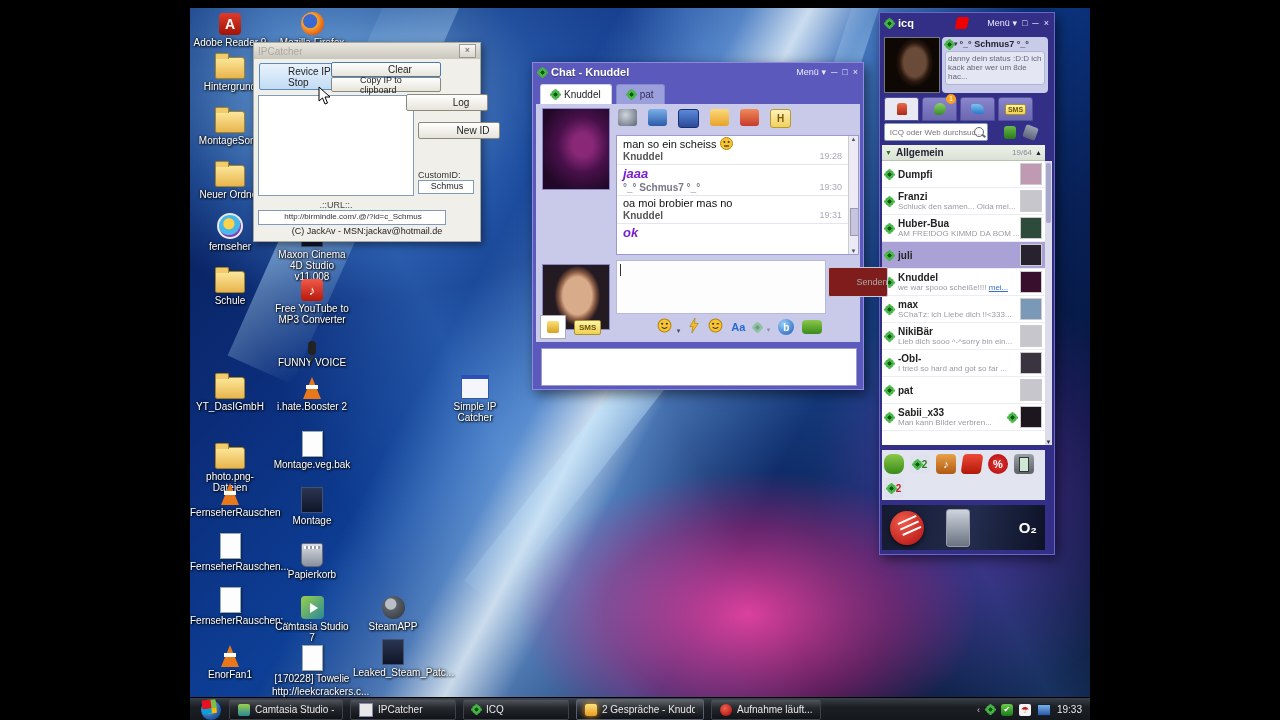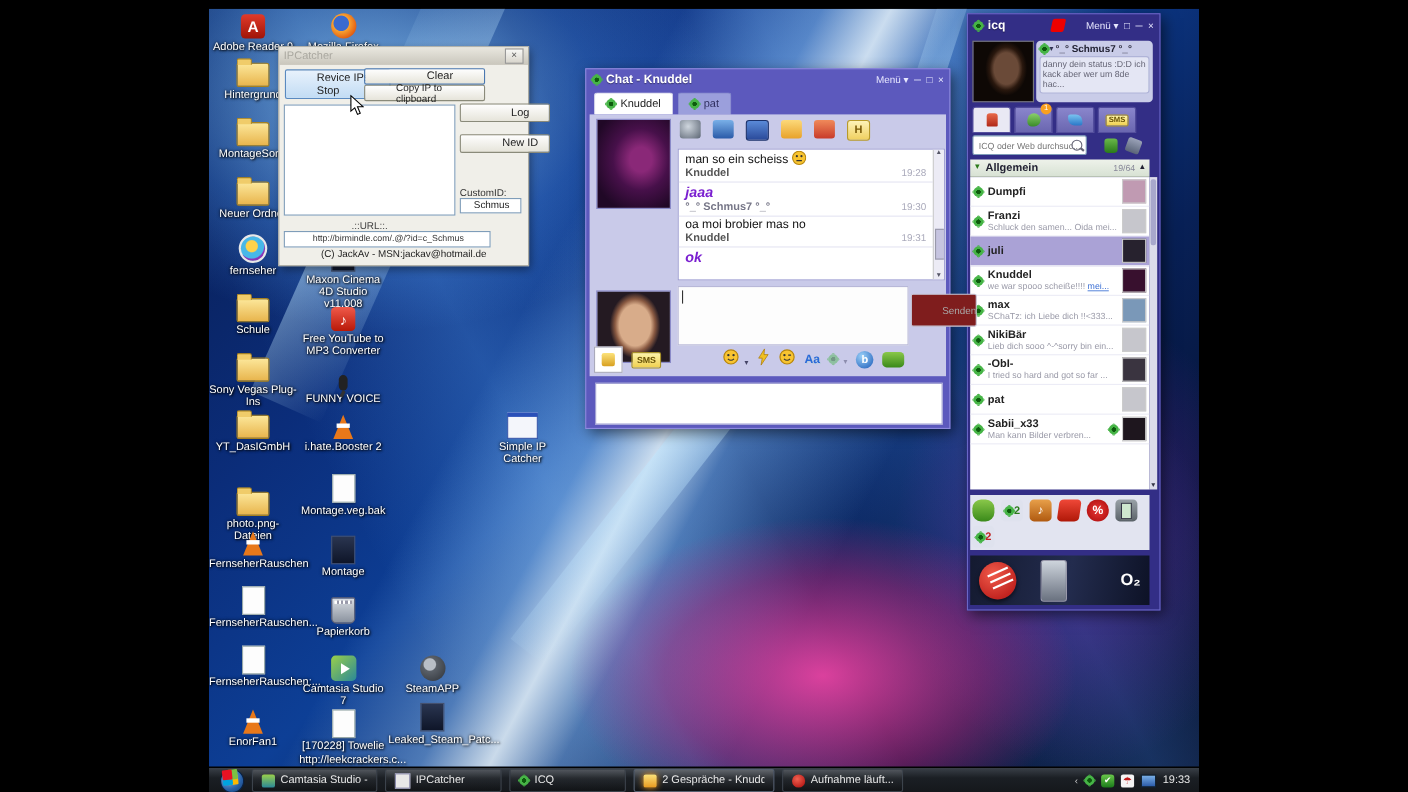--- a/index.html
+++ b/index.html
@@ -133,26 +133,20 @@
         <span class="imedia"></span>
       </div>
     <div class="lbl">fernseher</div>
     </div>
   <div class="dicon" style="left:0px;top:258px;">
     <div class="glyphbox">
         <span class="ifolder"></span>
       </div>
     <div class="lbl">Schule</div>
     </div>
-  <div class="dicon" style="left:0px;top:312px;">
-    <div class="glyphbox">
-        <span class="ifolder"></span>
-      </div>
-    <div class="lbl">Sony Vegas Plug-Ins</div>
-    </div>
   <div class="dicon" style="left:0px;top:364px;">
     <div class="glyphbox">
         <span class="ifolder"></span>
       </div>
     <div class="lbl">YT_DasIGmbH</div>
     </div>
   <div class="dicon" style="left:0px;top:434px;">
     <div class="glyphbox">
         <span class="ifolder"></span>
       </div>
@@ -259,21 +253,21 @@
 
   <div id="ipc" class="abs">
     <div class="tbar">
       <span class="ttl">IPCatcher</span>
       <span class="xbtn">×</span>
     </div>
     <div class="abs xpbtn" style="left:5px;top:20px;width:66px;height:25px;background:linear-gradient(#e8f2fc,#c2dcf4);border-color:#5a8ac0;">Revice IPs - Stop</div>
     <div class="abs xpbtn" style="left:77px;top:19px;width:80px;height:13px;border-color:#4a78b0;">Clear</div>
     <div class="abs xpbtn" style="left:77px;top:34px;width:80px;height:13px;font-size:9px;">Copy IP to clipboard</div>
     <div class="abs sunken" style="left:4px;top:52px;width:154px;height:99px;"></div>
-    <div class="abs xpbtn" style="left:164px;top:51px;width:52px;height:15px;">Log</div>
+    <div class="abs xpbtn" style="left:152px;top:51px;width:52px;height:15px;">Log</div>
     <div class="abs xpbtn" style="left:164px;top:79px;width:52px;height:15px;">New ID</div>
     <div class="abs" style="left:164px;top:127px;font-size:9px;color:#333;">CustomID:</div>
     <div class="abs sunken" style="left:164px;top:137px;width:52px;height:12px;font-size:9px;padding-left:2px;color:#222;">Schmus</div>
     <div class="abs" style="left:0;top:157px;width:164px;text-align:center;font-size:9px;color:#444;">.::URL::.</div>
     <div class="abs sunken" style="left:4px;top:167px;width:184px;height:12px;font-size:8px;padding:1px 0 0 2px;color:#333;white-space:nowrap;overflow:hidden;">http://birmindle.com/.@/?id=c_Schmus</div>
     <div class="abs" style="left:0;top:183px;width:226px;text-align:center;font-size:9px;color:#222;">(C) JackAv - MSN:jackav@hotmail.de</div>
   </div>
 
   <div id="chat" class="abs icqwin">
     <div class="icqtbar">
@@ -441,20 +435,28 @@
           <span class="cava" style="background: rgb(192, 154, 178);"></span>
         </div>
       <div class="crow">
           <span class="flower"></span>
         <span style="min-width:0;">
             <span class="nm" style="display:block;">Franzi</span>
             <span class="st" style="display:block;">Schluck den samen... Oida mei...</span>
           </span>
         <span class="cava" style="background: rgb(198, 198, 204);"></span>
         </div>
+      <div class="crow">
+          <span class="flower"></span>
+        <span style="min-width:0;">
+            <span class="nm" style="display:block;">Huber-Bua</span>
+            <span class="st" style="display:block;">AM FREIDOG KIMMD DA BOM ...</span>
+          </span>
+        <span class="cava" style="background: rgb(46, 74, 58);"></span>
+        </div>
       <div class="crow" style="background:#aaa2d6;">
           <span class="flower"></span>
         <span class="nm">juli</span>
           <span class="cava" style="background: rgb(39, 34, 46);"></span>
         </div>
       <div class="crow">
           <span class="flower"></span>
         <span style="min-width:0;">
             <span class="nm" style="display:block;">Knuddel</span>
           <span class="st" style="display:block;"><span>we war spooo scheiße!!!! </span><span style="color:#3b6fd4;text-decoration:underline;">mei...</span></span>

